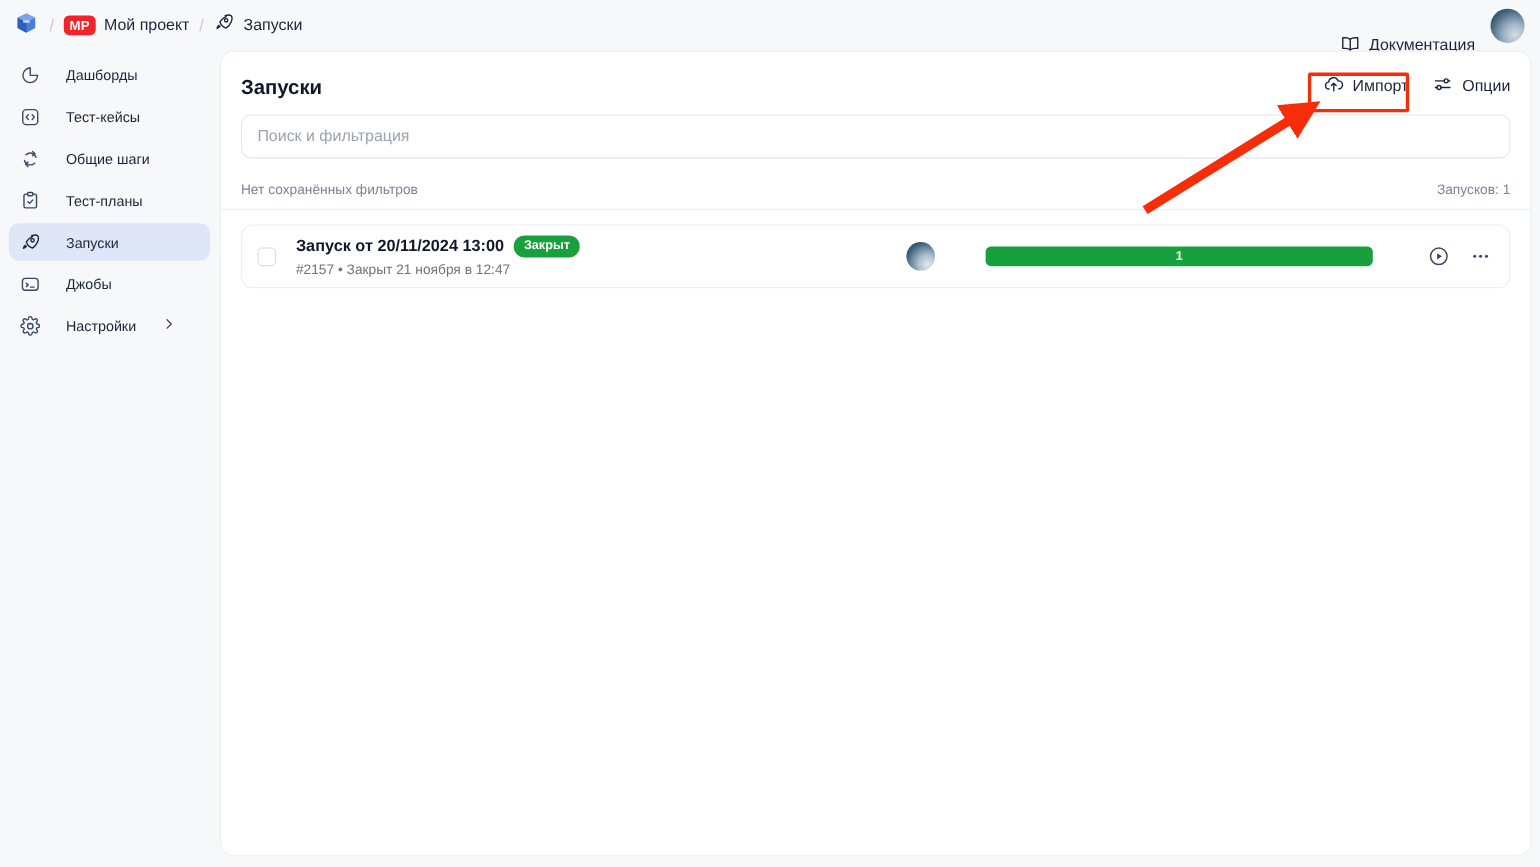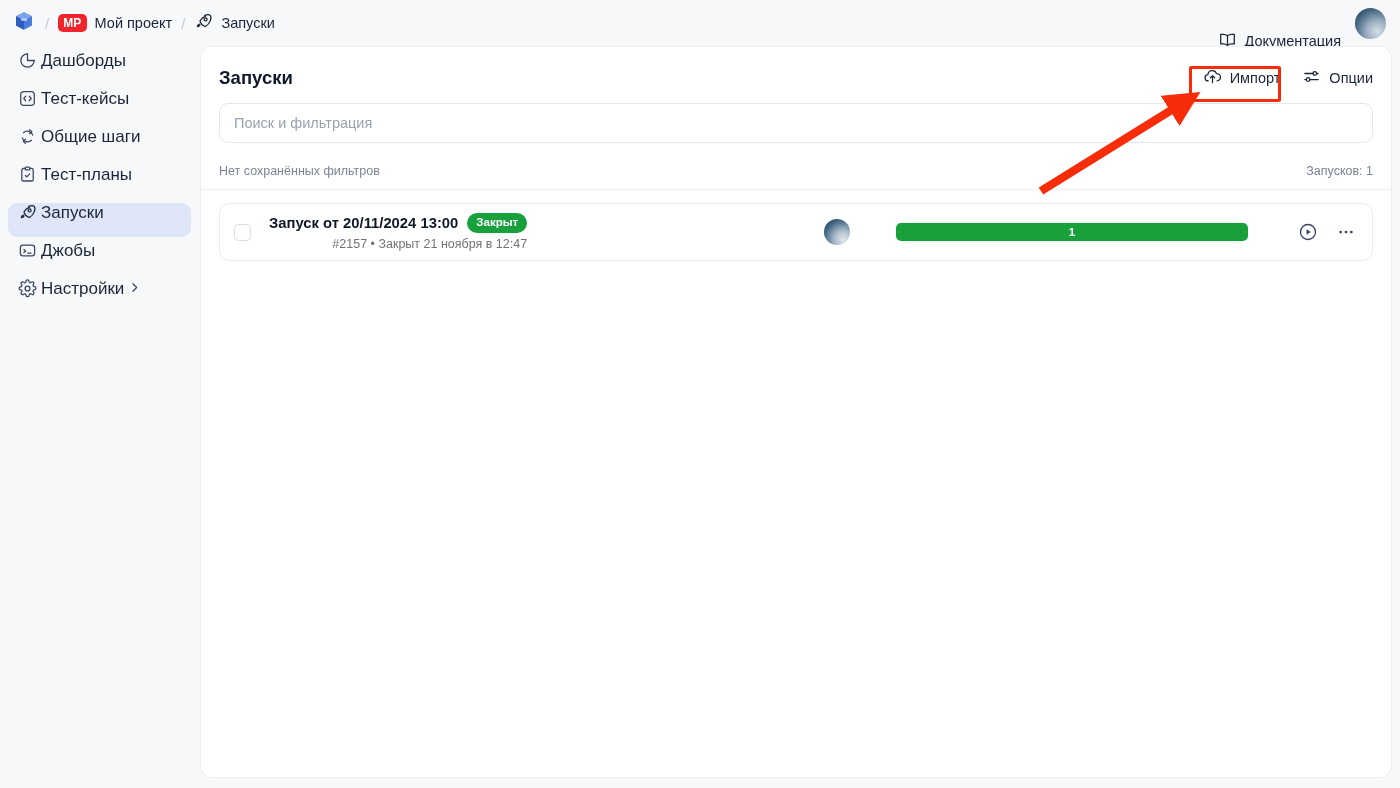--- a/index.html
+++ b/index.html
@@ -46,24 +46,24 @@
   }
 
   
   .sidebar {
     position: absolute; top: 46px; left: 0;
     width: 199px; height: 742px;
     background: #f7f8fa;
     padding: 5px 8px 0 8px;
   }
   .nav-item {
-    display: flex; gap: 4px;
+    display: flex; align-items: center; gap: 23px;
     height: 34px; padding: 0 10px;
     border-radius: 9px; cursor: pointer;
-    font-size: 17px; color: #1b2539;
+    font-size: 13px; color: #1b2539;
     margin-bottom: 4px;
   }
   .nav-item.active { background: #dfe6f8; }
   .nav-icon { width: 19px; height: 19px; flex: none; display: block; }
   .nav-label { white-space: nowrap; }
   .nav-chevron { margin-left: auto; width: 13px; height: 13px; }
 
   
   .content-card {
     position: absolute; top: 46px; left: 200px;
@@ -104,21 +104,20 @@
   .card-divider { margin-top: 11px; height: 1px; background: #eceef2; }
 
   
   .runs-area { padding: 13px 18px 0 18px; }
   .run-row {
     display: flex; align-items: center;
     height: 58px;
     border: 1px solid #eceef2; border-radius: 11px;
     padding: 0 16px 0 14px;
     background: #fff;
-    text-align: right;
   }
   .row-check {
     width: 17px; height: 17px; flex: none;
     border: 1.6px solid #d8dce4; border-radius: 4.5px;
     background: #fff; cursor: pointer;
   }
   .run-main { margin-left: 18px; }
   .run-title-line { display: flex; align-items: center; gap: 9px; }
   .run-title { font-size: 14.8px; font-weight: 700; color: #11182a; white-space: nowrap; }
   .status-pill {

